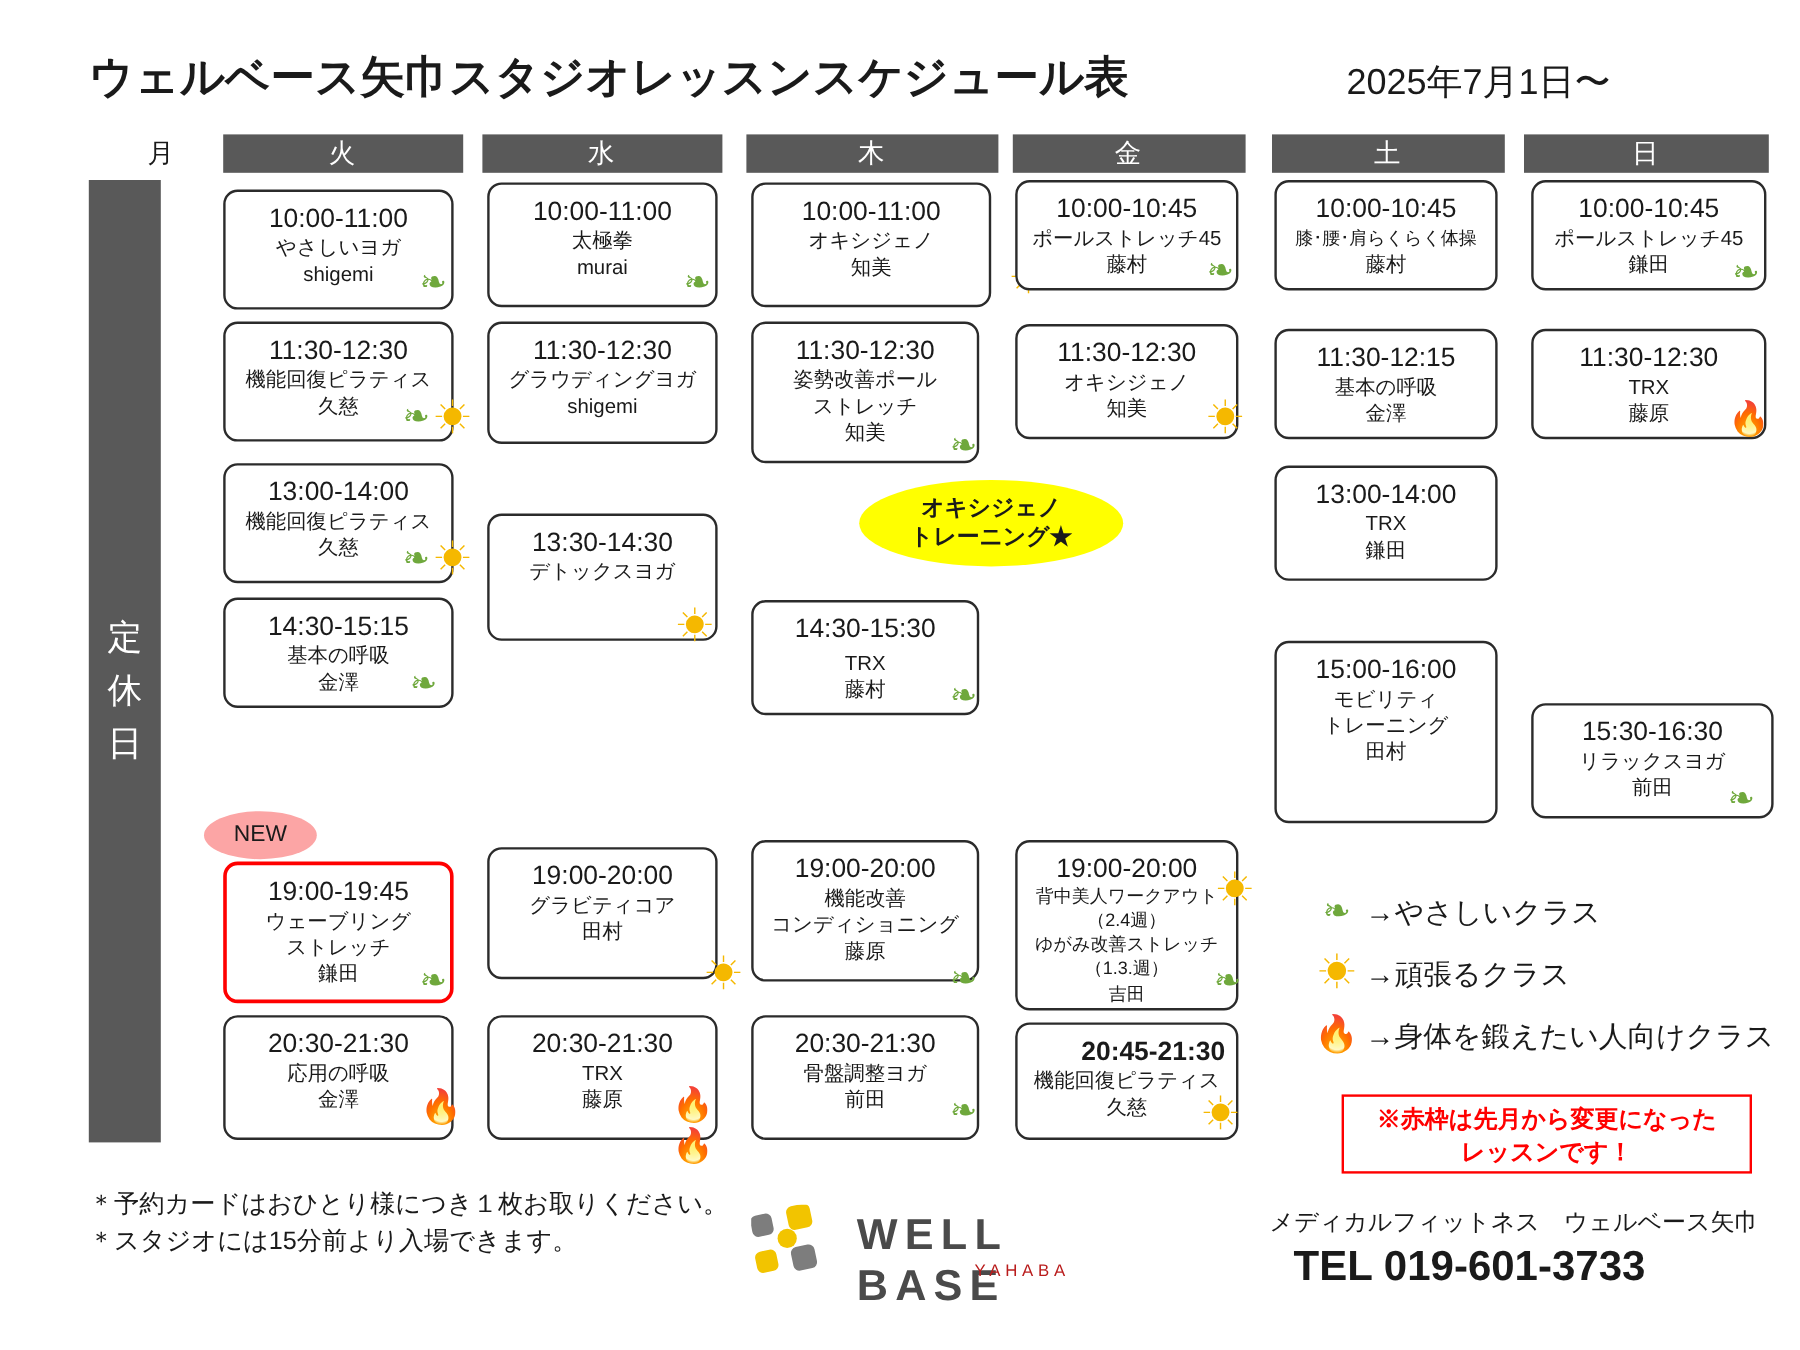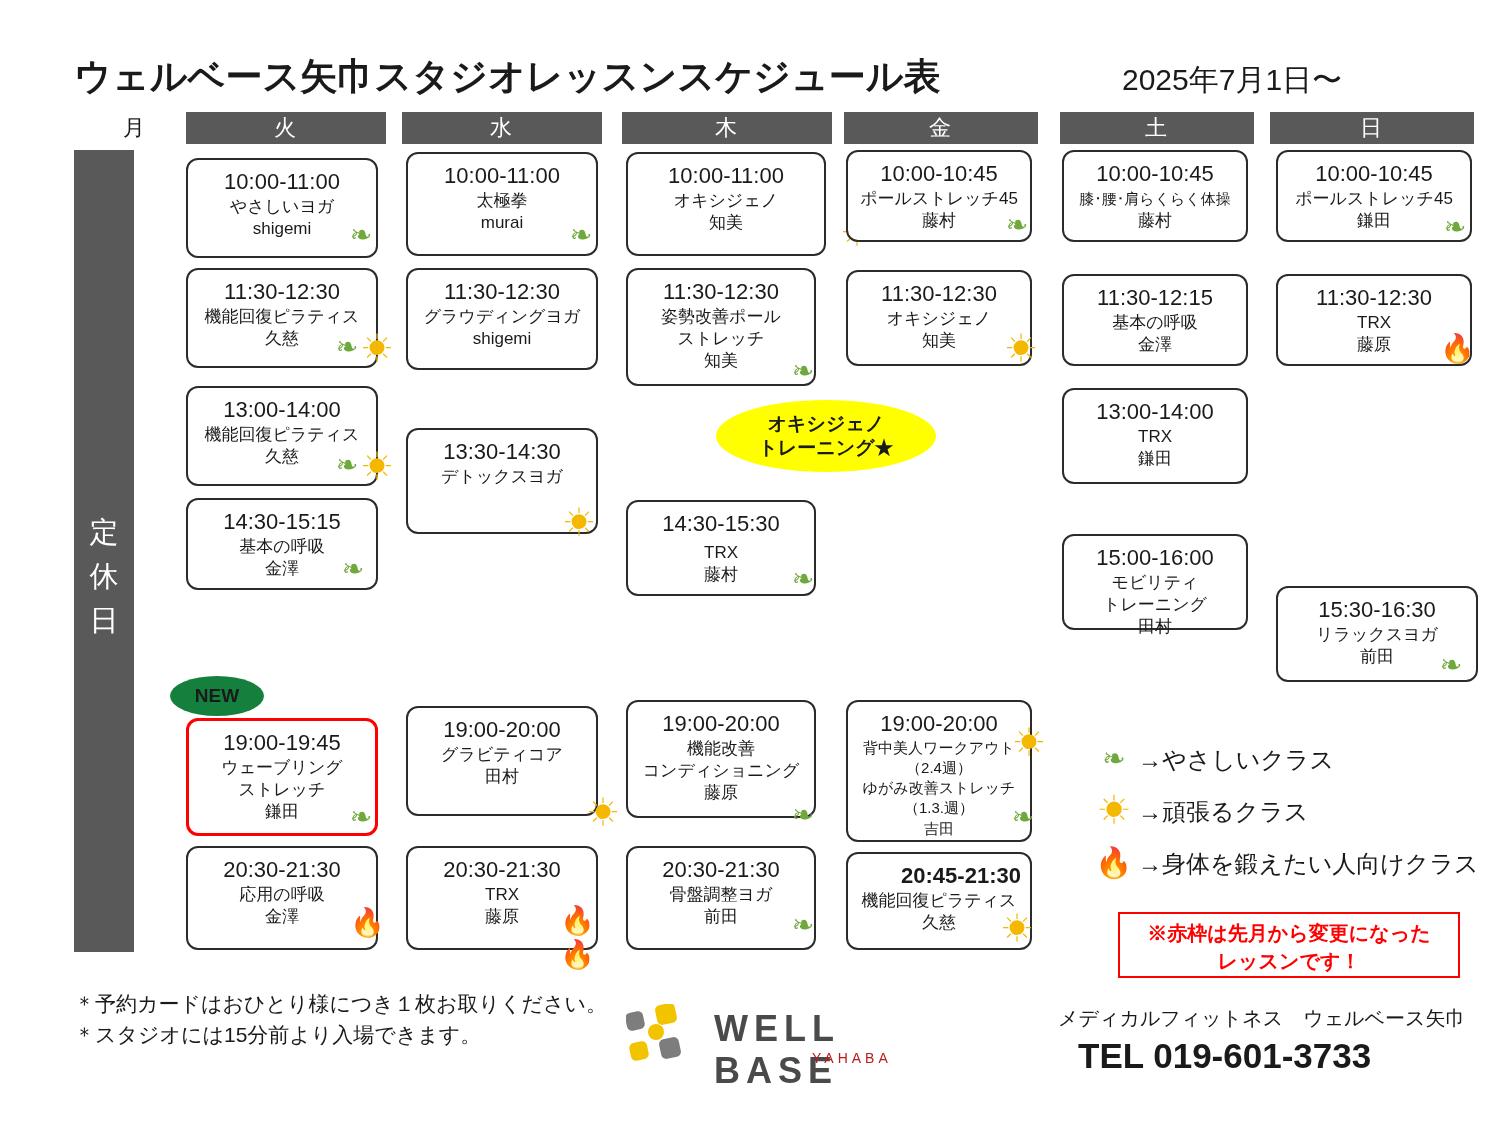--- a/index.html
+++ b/index.html
@@ -12,21 +12,21 @@
     background: #ffffff;
     font-family: "Liberation Sans", sans-serif;
     color: #1a1a1a;
     overflow: hidden;
     position: relative;
   }
 
   
   .header {
     position: absolute;
-    top: 26px;
+    top: 14px;
     left: 0;
     width: 1500px;
     height: 70px;
   }
   .title {
     position: absolute;
     left: 74px;
     top: 26px;
     font-size: 37px;
     font-weight: bold;
@@ -140,25 +140,25 @@
     text-align: center;
     font-size: 19px;
     font-weight: bold;
     line-height: 24px;
     display: flex;
     align-items: center;
     justify-content: center;
   }
   .newbadge {
     position: absolute;
-    background: #15803d;
+    background: #fca5a5;
     border-radius: 50%;
     text-align: center;
     font-size: 19px;
-    font-weight: bold;
+    font-weight: normal;
     display: flex;
     align-items: center;
     justify-content: center;
   }
 
   
   .legend {
     position: absolute;
     left: 1092px;
     top: 742px;
@@ -451,21 +451,21 @@
   <div class="nm">基本の呼吸</div>
   <div class="inst">金澤</div>
 </div>
 
 <div class="card" style="left:1062px;top:388px;width:186px;height:96px;">
   <div class="time">13:00-14:00</div>
   <div class="nm">TRX</div>
   <div class="inst">鎌田</div>
 </div>
 
-<div class="card" style="left:1062px;top:534px;width:186px;height:96px;">
+<div class="card" style="left:1062px;top:534px;width:186px;height:152px;">
   <div class="time">15:00-16:00</div>
   <div class="nm" style="white-space:pre-line;">モビリティ
 トレーニング</div>
   <div class="inst">田村</div>
 </div>
 
 <div class="card" style="left:1276px;top:150px;width:196px;height:92px;">
   <div class="time">10:00-10:45</div>
   <div class="nm">ポールストレッチ45</div>
   <div class="inst">鎌田</div>

